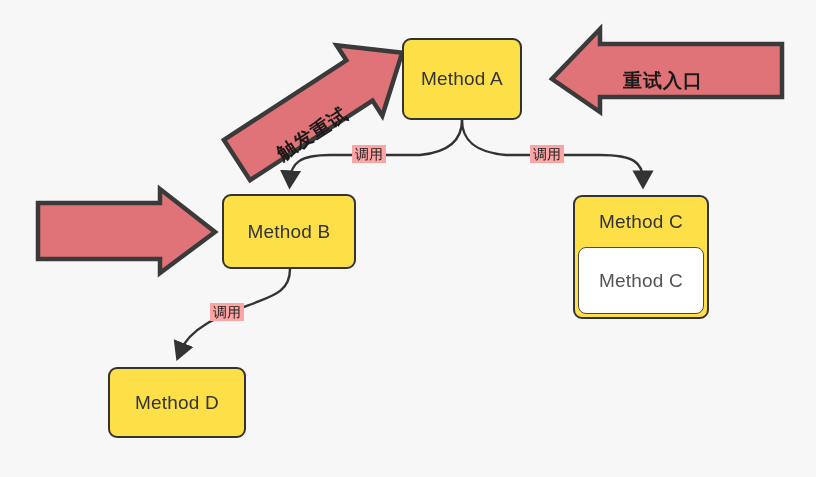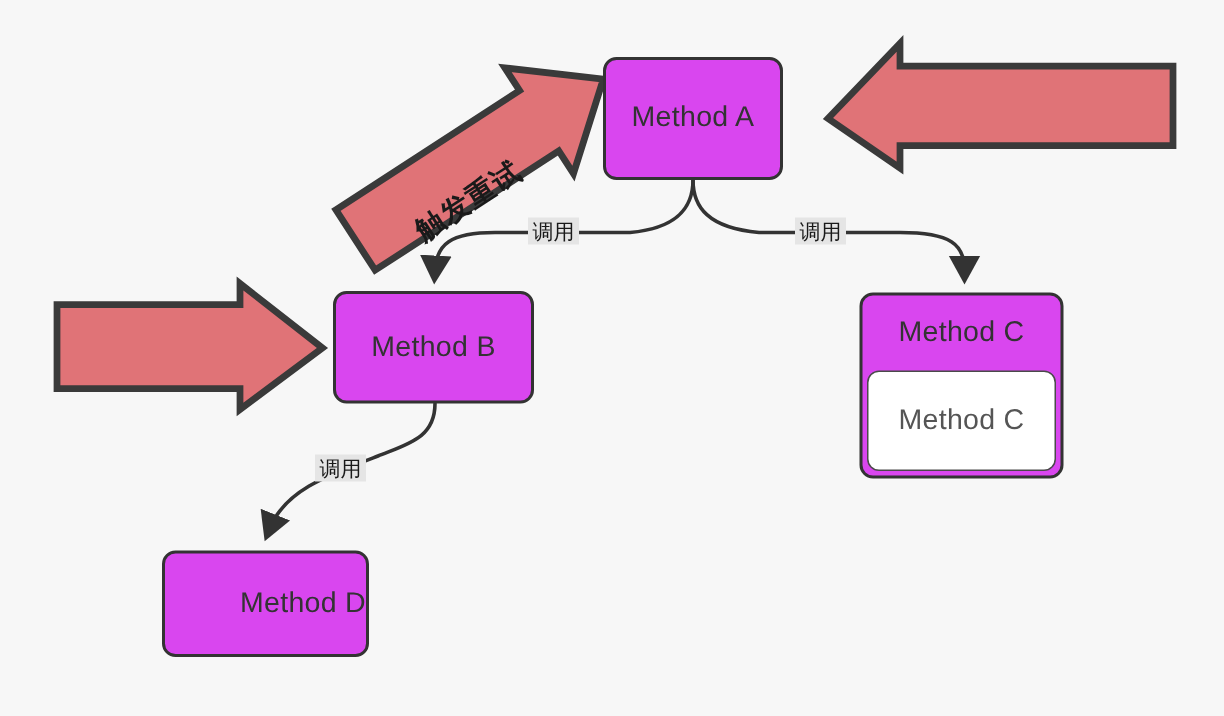--- a/index.html
+++ b/index.html
@@ -21,21 +21,21 @@
   #diagram-svg {
     position: absolute;
     top: 0;
     left: 0;
     width: 816px;
     height: 477px;
   }
   .node-box {
     position: absolute;
     box-sizing: border-box;
-    background: #d946ef;
+    background: #fde047;
     border: 2.5px solid #333333;
     border-radius: 9px;
     display: flex;
     align-items: center;
     justify-content: center;
     color: #333333;
     font-size: 19px;
     letter-spacing: 0.2px;
   }
   .node-outer {
@@ -61,21 +61,21 @@
     border: 1.5px solid #4a4a4a;
     border-radius: 8px;
     display: flex;
     align-items: center;
     justify-content: center;
     font-size: 19px;
     color: #555555;
   }
   .edge-label {
     position: absolute;
-    background: #e5e5e5;
+    background: #fca5a5;
     color: #1a1a1a;
     font-size: 14px;
     padding: 1px 3px;
     white-space: nowrap;
     line-height: 1.15;
   }
   .arrow-label {
     position: absolute;
     color: #1a1a1a;
     font-size: 19px;
@@ -123,27 +123,28 @@
     <span>Method B</span>
   </div>
 
   <div class="node-box node-outer" style="left:573px; top:195px; width:136px; height:124px;">
     <div class="node-outer-title">Method C</div>
     <div class="node-inner">
       <span>Method C</span>
     </div>
   </div>
 
-  <div class="node-box" style="left:108px; top:367px; width:138px; height:71px;justify-content:flex-end;">
+  <div class="node-box" style="left:108px; top:367px; width:138px; height:71px;">
     <span>Method D</span>
   </div>
 
   <div class="edge-label" style="left:352px; top:145px;">调用</div>
 
   <div class="edge-label" style="left:530px; top:145px;">调用</div>
 
   <div class="edge-label" style="left:210px; top:303px;">调用</div>
 
+  <div class="arrow-label" style="left:623px; top:68px;">重试入口</div>
 
   <div class="arrow-label lbl-trigger" style="left:272px; top:145px;">触发重试</div>
 
 
 </div>
 
 </body></html>

